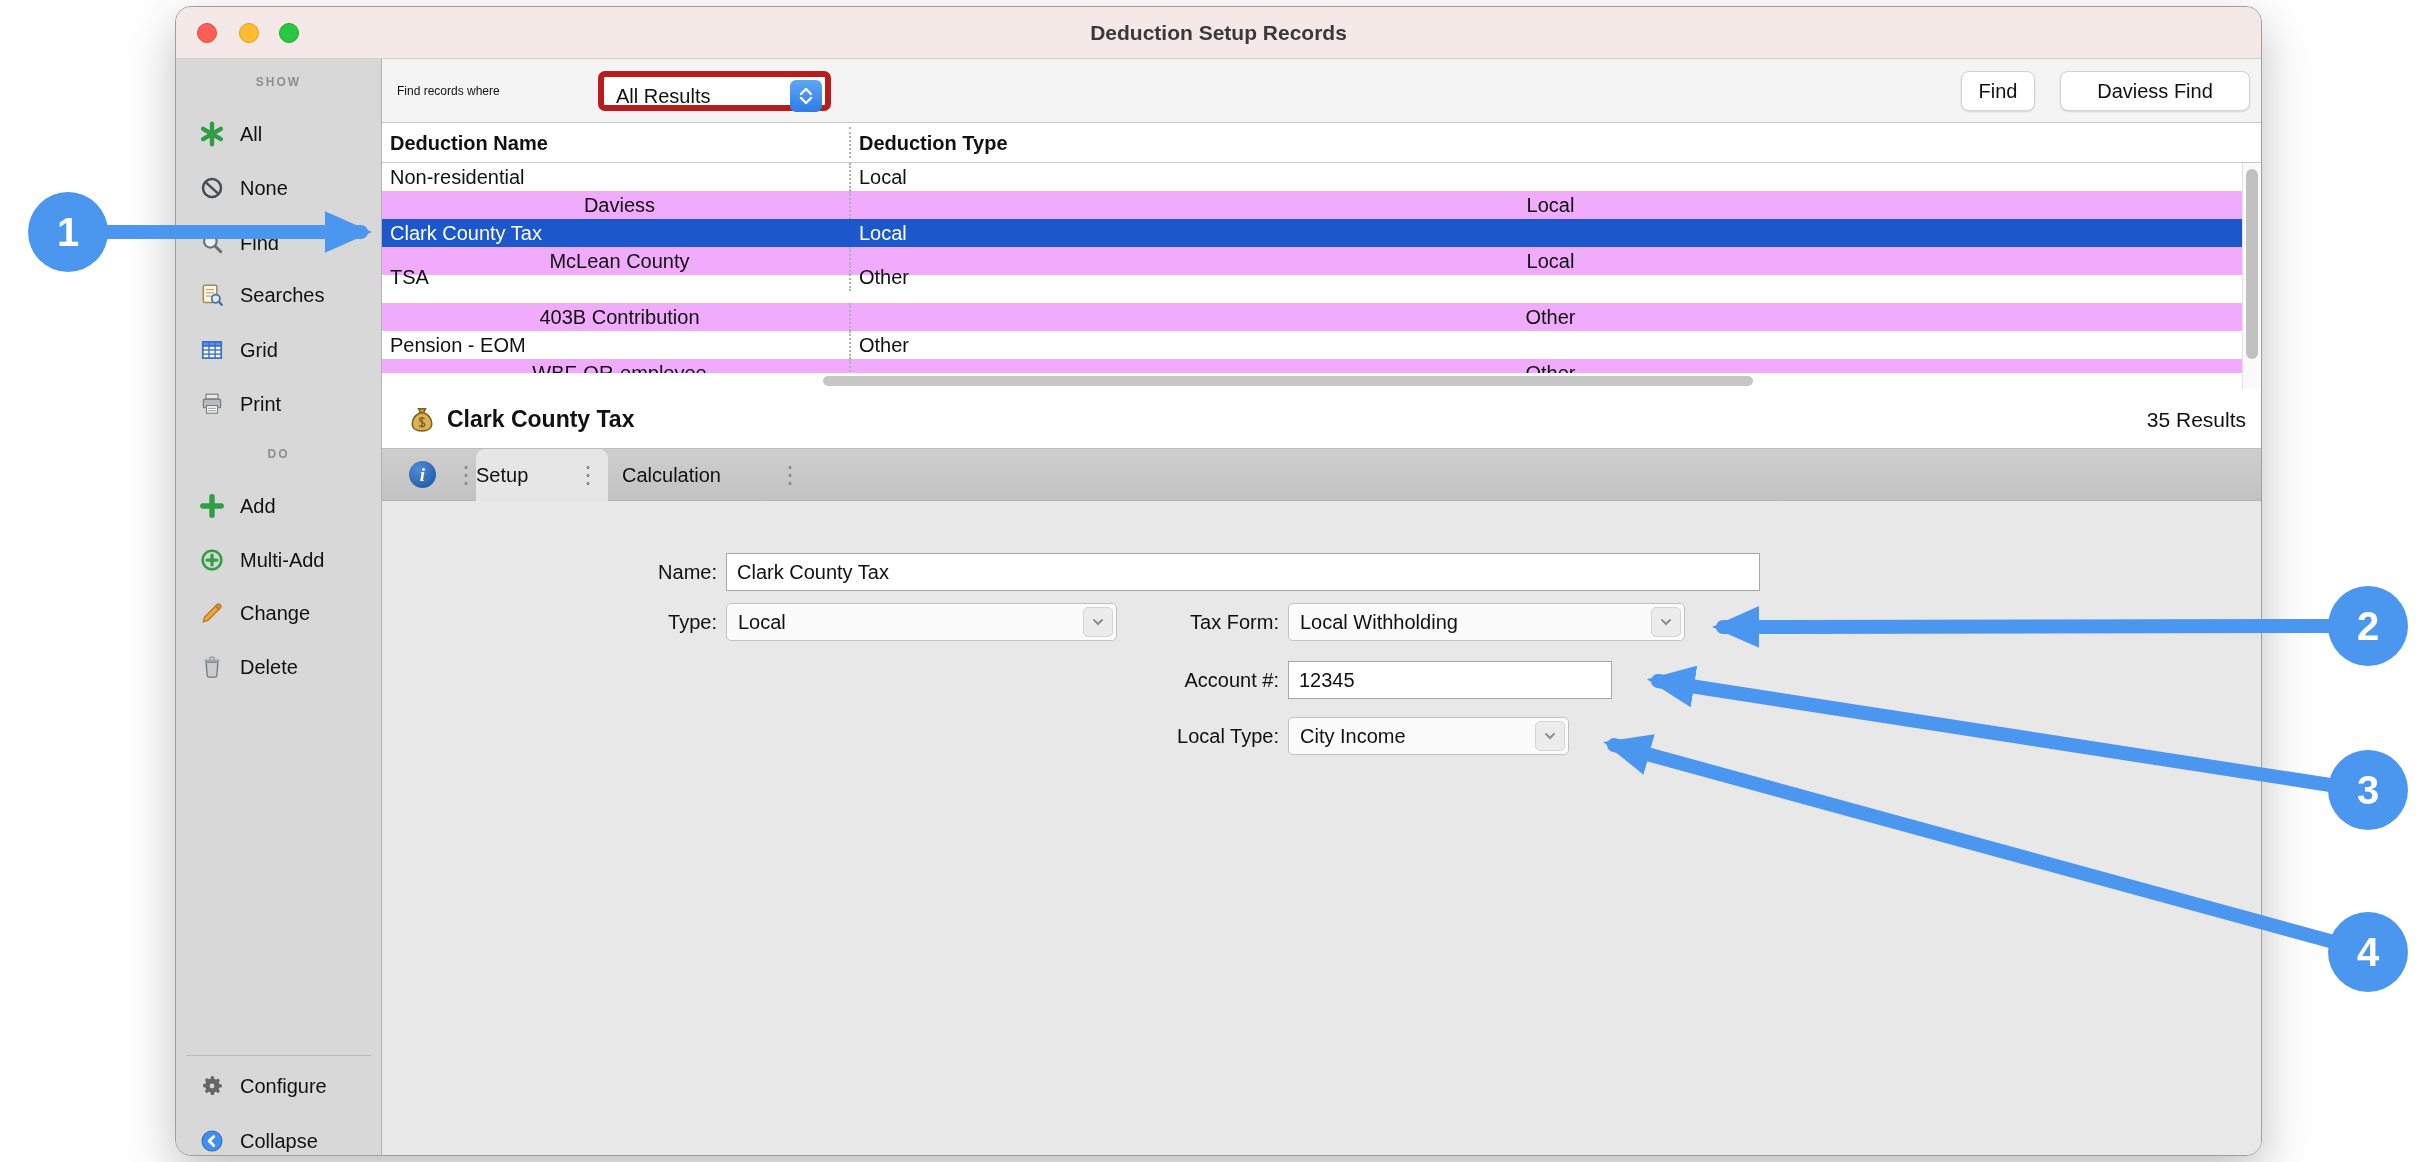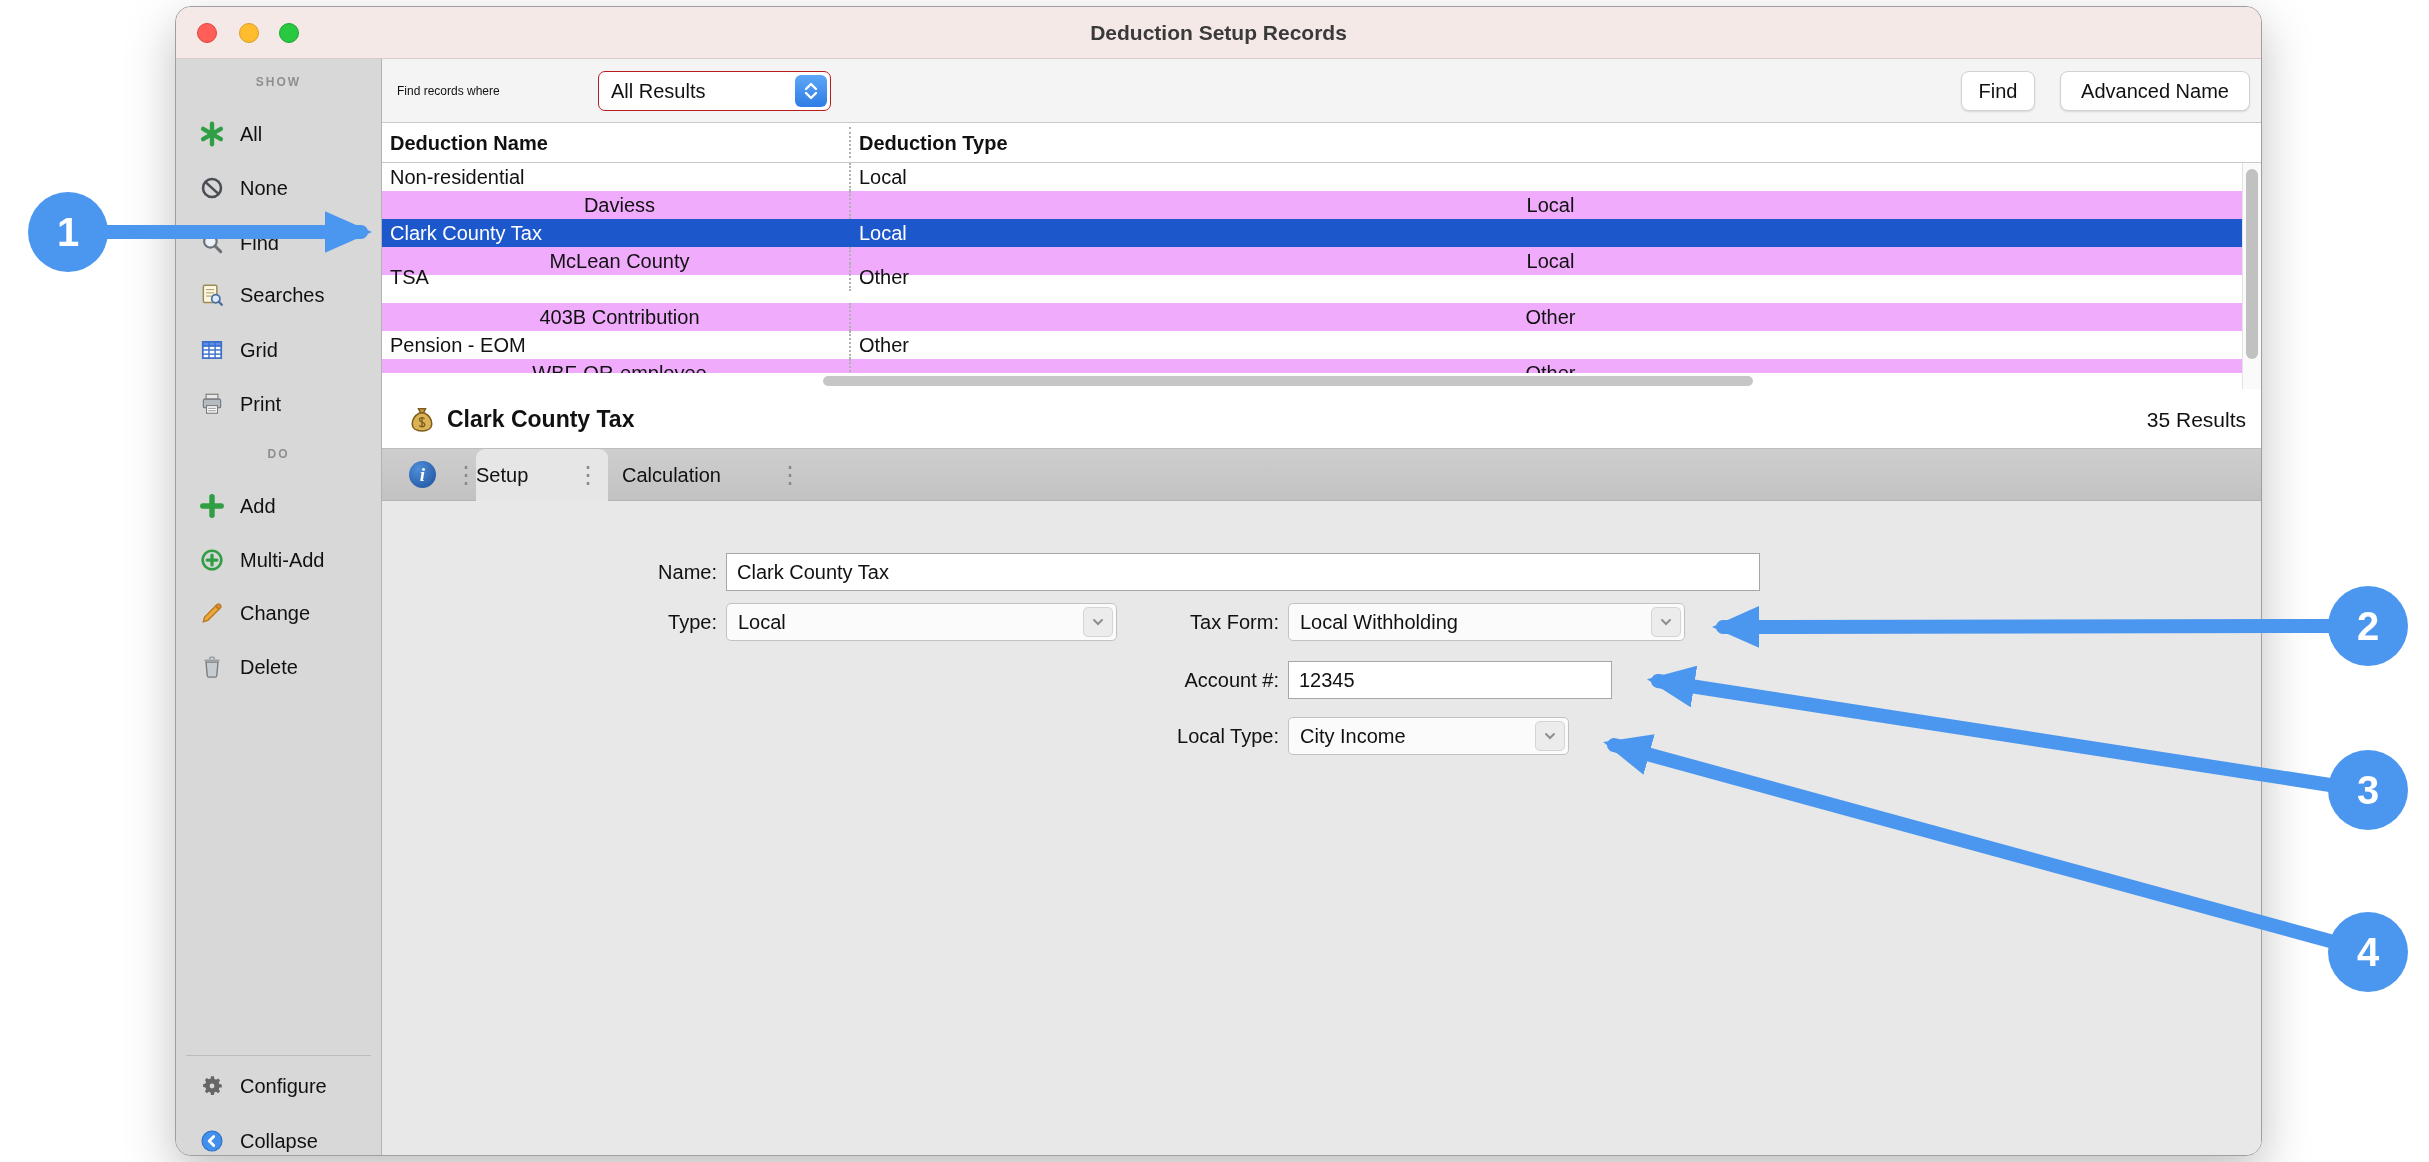--- a/index.html
+++ b/index.html
@@ -32,21 +32,21 @@
   .sb-label { position:absolute; left:64px; top:0; height:34px; line-height:34px; font-size:20px; }
   .sb-divider { position:absolute; left:10px; right:10px; height:1px; background:#bcbcbc; }
 
   
   .main { position:absolute; left:206px; top:52px; right:0; bottom:0; background:#e8e8e8; }
 
   .findbar { position:absolute; top:0; left:0; right:0; height:64px;
     background:#f4f4f4; border-bottom:1px solid #c9c9c9; }
   .fb-label { position:absolute; left:15px; top:0; height:64px; line-height:64px; font-size:12px; }
   .filter-select { position:absolute; left:216px; top:12px; width:233px; height:40px;
-    background:#fff; border:1px solid #b91c1c; border-radius:7px;padding-left:44px; }
+    background:#fff; border:6px solid #b91c1c; border-radius:7px;padding-left:44px; }
   .filter-select .val { position:absolute; left:12px; top:0; height:38px; line-height:38px; font-size:20px; }
   .popup-btn { position:absolute; right:3px; top:3px; width:32px; height:32px; border-radius:6px;
     background:linear-gradient(#5ea7f7,#2e7ce5); display:flex; align-items:center; justify-content:center; }
   .btn { position:absolute; top:12px; height:40px; border-radius:8px; background:#fff;
     border:1px solid #d2d2d2; box-shadow:0 1px 2px rgba(0,0,0,.12); font-size:20px;
     display:flex; align-items:center; justify-content:center; }
   .find-btn { right:226px; width:74px; }
   .adv-btn  { right:11px;  width:190px; }
 
   
@@ -288,21 +288,21 @@
       <span class="fb-label">Find records where</span>
       <div class="filter-select">
         <span class="val">All Results</span>
         <span class="popup-btn">
           <svg width="18" height="20" viewBox="0 0 18 20">
               <path d="M4 8 L9 3 l5 5 M4 12 l5 5 5-5" stroke="#fff" stroke-width="2.4" fill="none" stroke-linecap="round" stroke-linejoin="round"></path>
             </svg>
         </span>
       </div>
       <div class="btn find-btn">Find</div>
-      <div class="btn adv-btn">Advanced Name</div>
+      <div class="btn adv-btn">Daviess Find</div>
     </div>
 
     <div class="table">
       <div class="thead">
         <span class="th-name">Deduction Name</span>
         <div class="th-typecol">
           <span class="th-type">Deduction Type</span>
         </div>
       </div>
 

